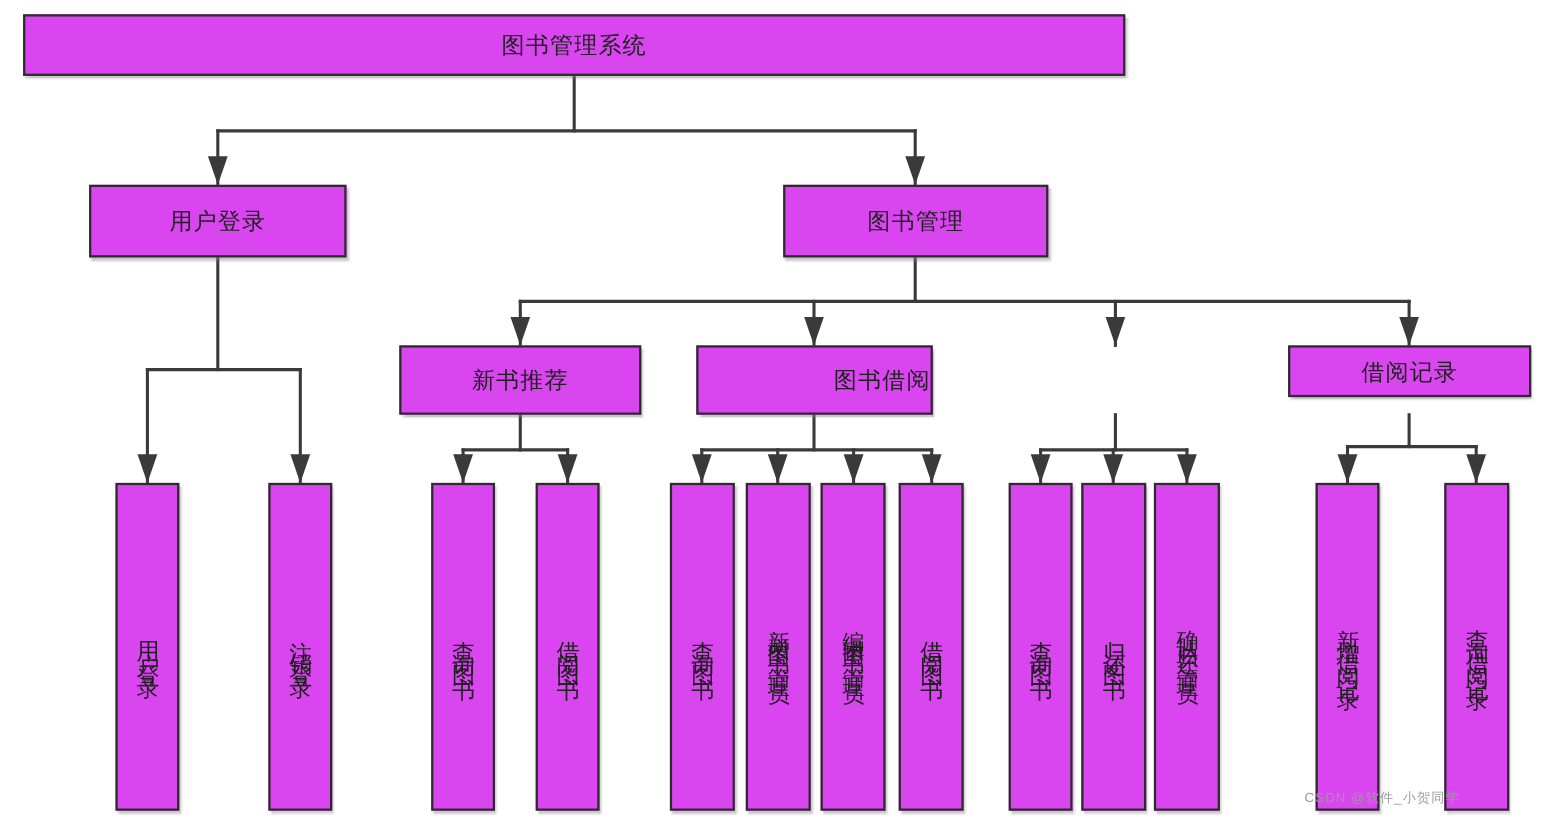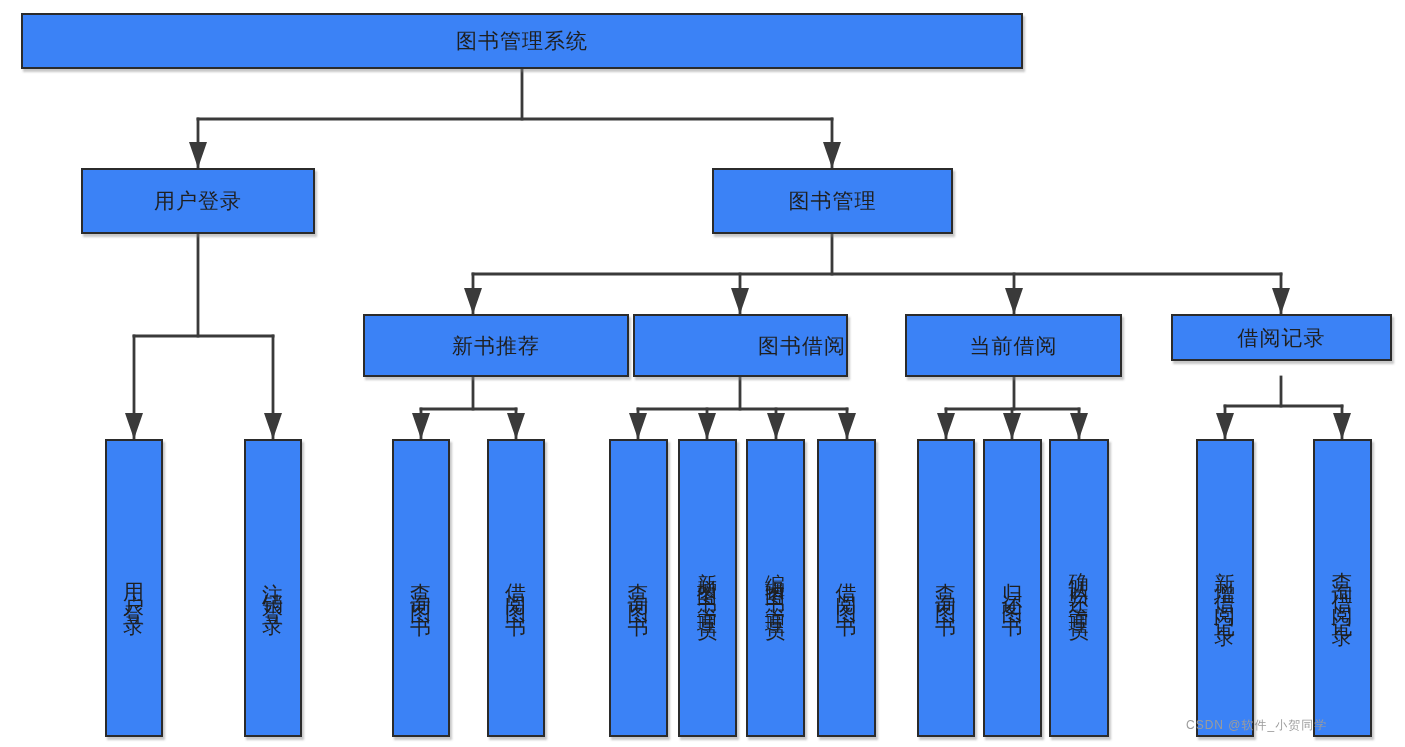--- a/index.html
+++ b/index.html
@@ -9,21 +9,21 @@
     height: 747px;
     background: #ffffff;
     overflow: hidden;
     font-family: "Liberation Sans", "DejaVu Sans", sans-serif;
   }
   #wires { position: absolute; left: 0; top: 0; z-index: 0; }
 
   .box {
     position: absolute;
     box-sizing: border-box;
-    background: #3b82f6;
+    background: #d946ef;
     border: 2px solid #2b2b2b;
     box-shadow: 2px 3px 2px rgba(130,130,130,0.45);
     display: flex;
     align-items: center;
     justify-content: center;
     z-index: 1;
     color: #1f1f1f;
   }
   .hnode .lbl {
     font-size: 21px;
@@ -39,21 +39,21 @@
   }
   .vnode.dense .vlbl {
     font-size: 20px;
     letter-spacing: 7px;
   }
 
   
   .b-root    { left: 21px;   top: 13px;  width: 1002px; height: 56px; }
   .b-login   { left: 81px;   top: 168px; width: 234px;  height: 66px; }
   .b-mgmt    { left: 712px;  top: 168px; width: 241px;  height: 66px; }
-  .b-newrec  { left: 363px;  top: 314px; width: 266px;  height: 63px; }
+  .b-newrec  { left: 363px;  top: 314px; width: 220px;  height: 63px; }
   .b-borrow  { left: 633px;  top: 314px; width: 215px;  height: 63px; justify-content: flex-end; }
   .b-current { left: 905px;  top: 314px; width: 217px;  height: 63px; }
   .b-records { left: 1171px; top: 314px; width: 221px;  height: 47px; }
 
   .vnode { top: 439px; height: 298px; }
   .lf1  { left: 105px;  width: 58px; }
   .lf2  { left: 244px;  width: 58px; }
   .lf3  { left: 392px;  width: 58px; }
   .lf4  { left: 487px;  width: 58px; }
   .lf5  { left: 609px;  width: 59px; }
@@ -142,23 +142,20 @@
   <div class="box hnode b-mgmt">
     <span class="lbl">图书管理</span>
   </div>
 
   <div class="box hnode b-newrec">
     <span class="lbl">新书推荐</span>
   </div>
   <div class="box hnode b-borrow">
     <span class="lbl">图书借阅</span>
   </div>
-  <div class="box hnode b-current">
-    <span class="lbl">当前借阅</span>
-  </div>
   <div class="box hnode b-records">
     <span class="lbl">借阅记录</span>
   </div>
 
   <div class="box vnode lf1">
     <span class="vlbl">用户登录</span>
   </div>
   <div class="box vnode lf2">
     <span class="vlbl">注销登录</span>
   </div>

